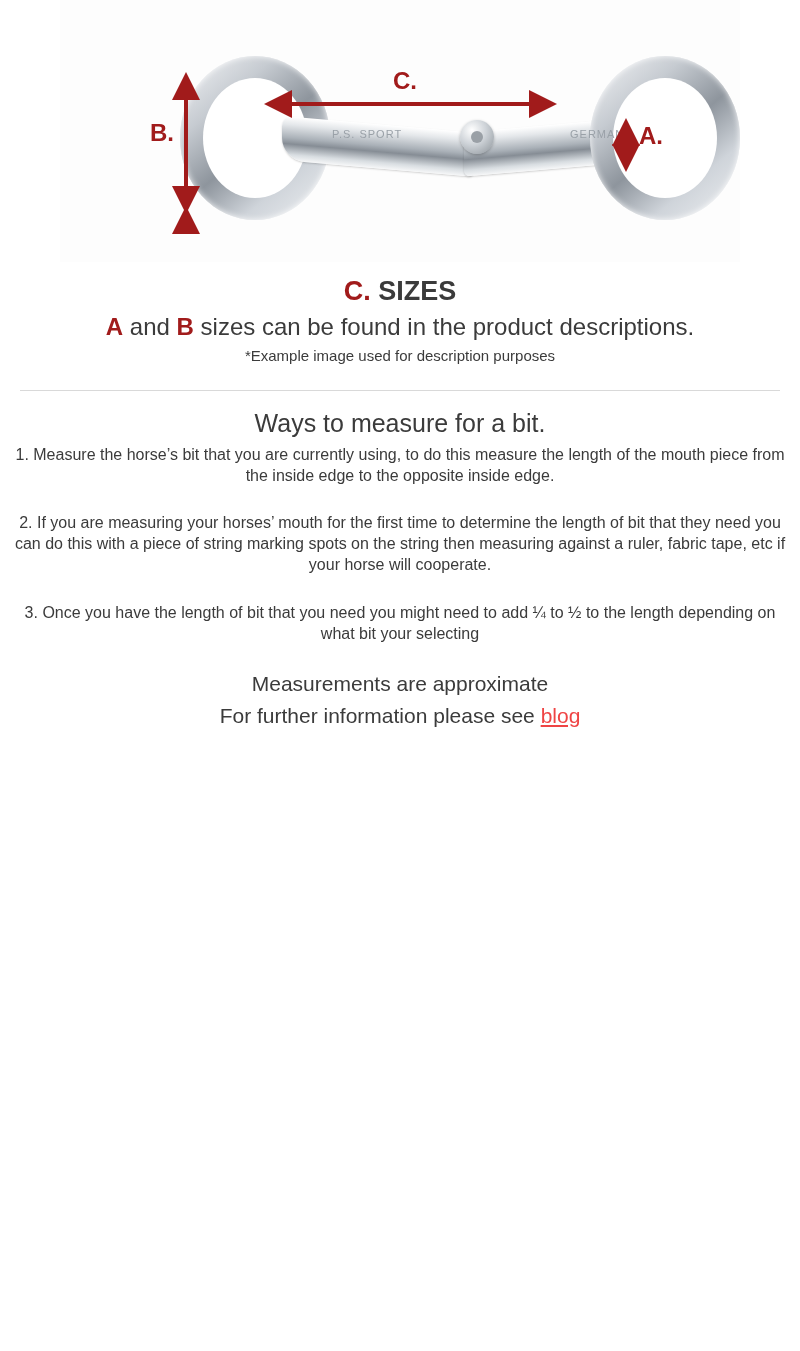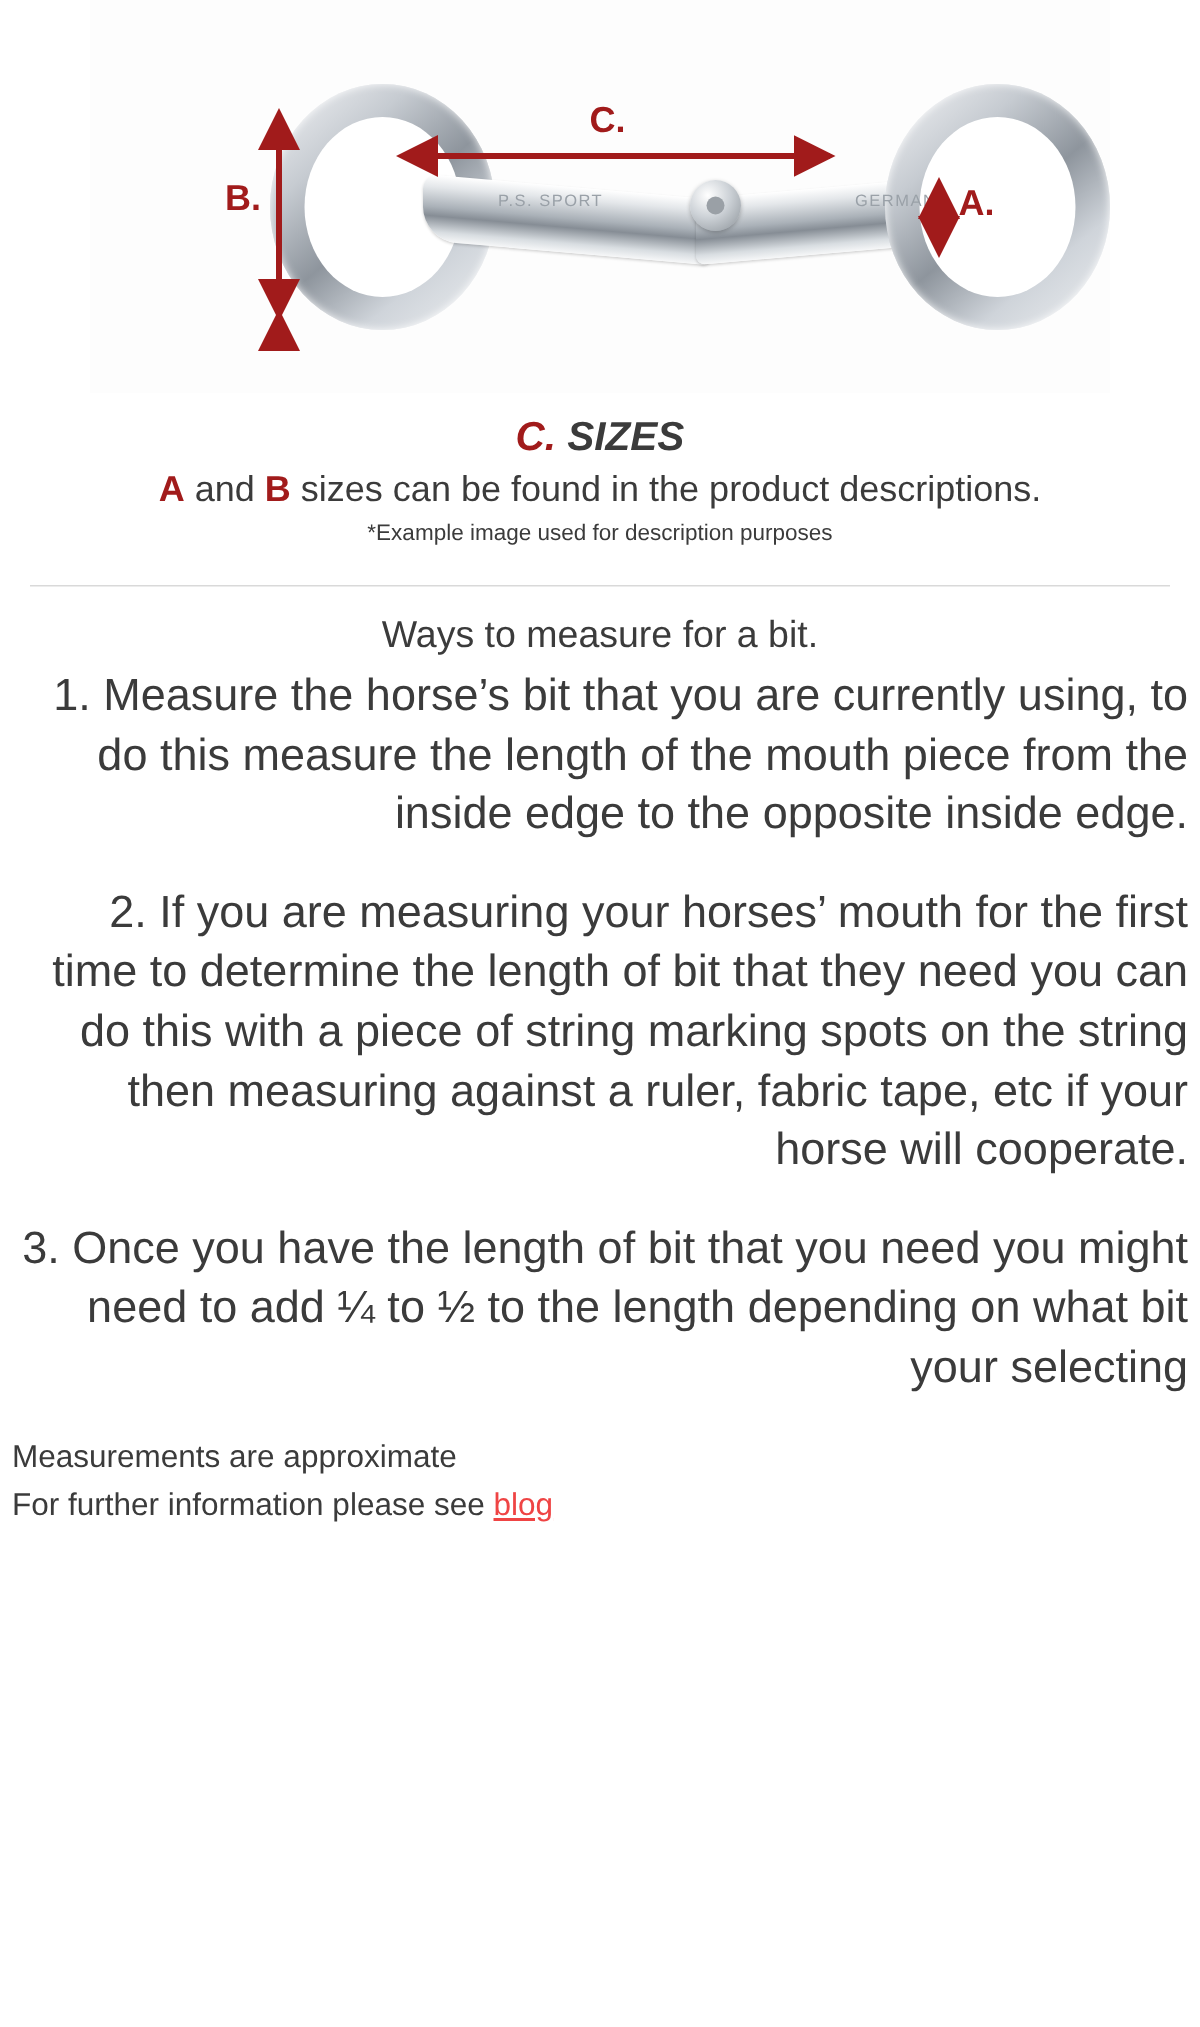--- a/index.html
+++ b/index.html
@@ -118,21 +118,20 @@
 
   .arrow-svg { position: absolute; left: 0; top: 0; width: 800px; height: 262px; pointer-events: none; }
 
   
   .sizes-title {
     text-align: center;
     font-size: 27px;
     font-weight: 700;
     margin: 14px 0 6px 0;
     color: #3b3b3b;
-    font-style: italic;
   }
   .sizes-title .accent { color: #a11b1b; }
 
   table.sizes {
     width: 760px;
     margin: 0 auto;
     border-collapse: collapse;
     table-layout: fixed;
   }
   table.sizes td {
@@ -176,31 +175,31 @@
     box-sizing: border-box;
   }
   .ways-title {
     text-align: center;
     font-size: 25px;
     font-weight: 400;
     color: #3b3b3b;
     margin-bottom: 6px;
   }
   .ways-item {
-    text-align: right;
-    font-size: 30px;
+    text-align: center;
+    font-size: 16px;
     line-height: 1.32;
     color: #3b3b3b;
     margin-bottom: 26px;
   }
   .ways-item:last-child { margin-bottom: 0; }
 
   .footer {
     margin-top: 28px;
-    text-align: left;
+    text-align: center;
   }
   .footer-line {
     font-size: 21px;
     color: #3b3b3b;
     margin-bottom: 8px;
   }
   .footer-link {
     color: #ef4444;
     text-decoration: underline;
     cursor: pointer;

